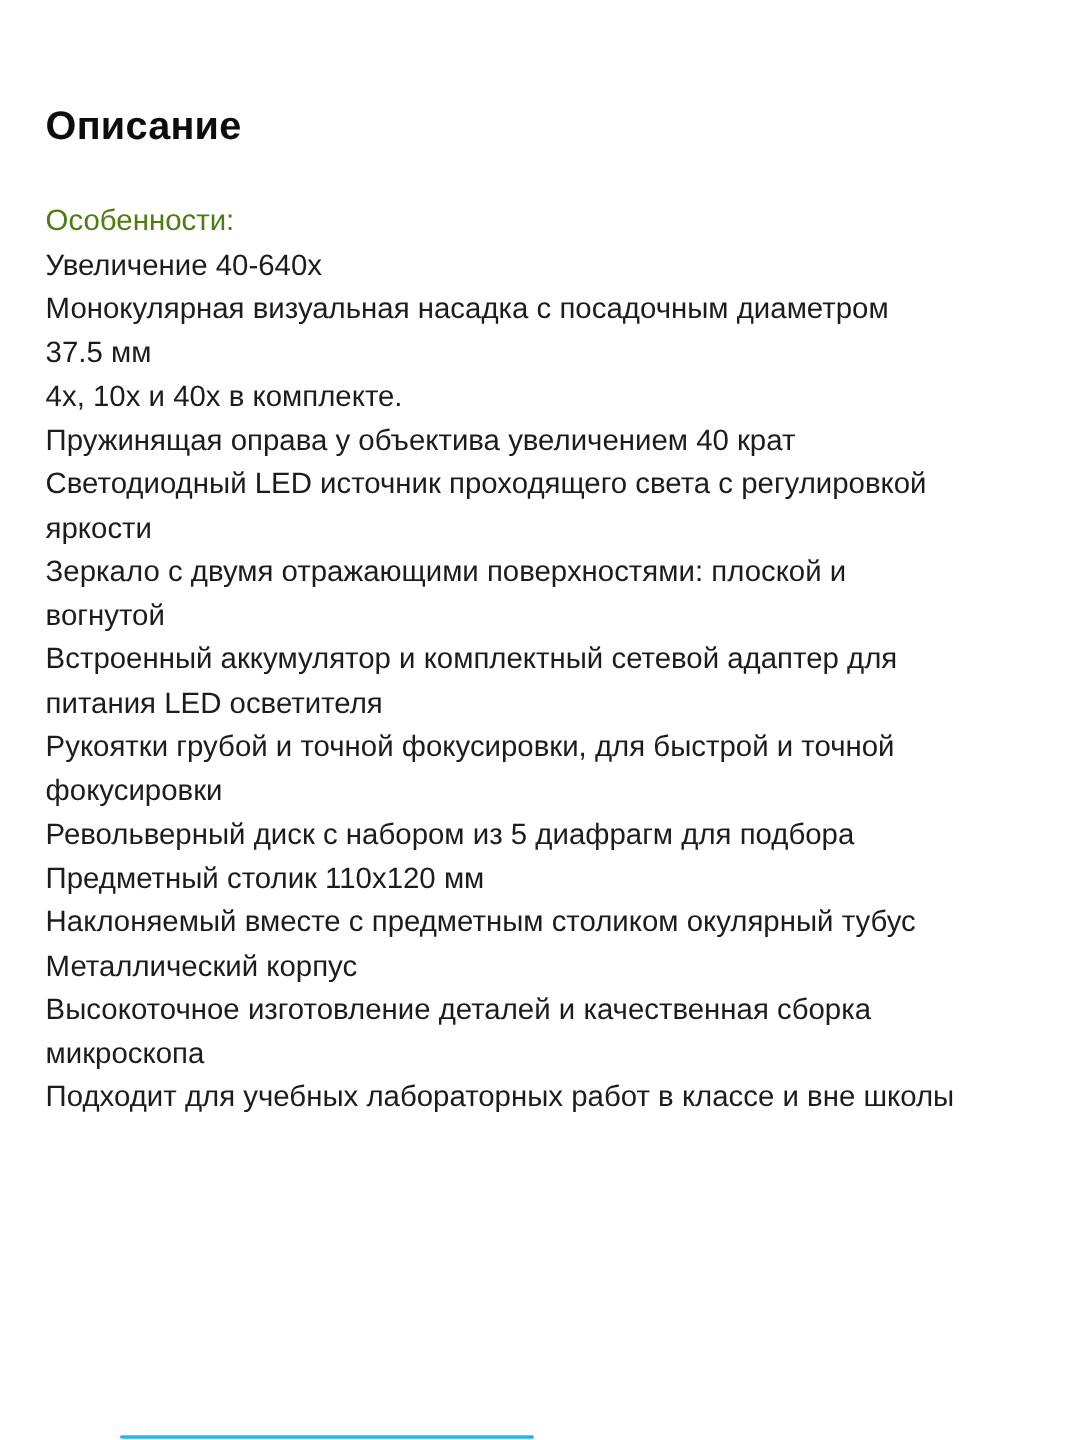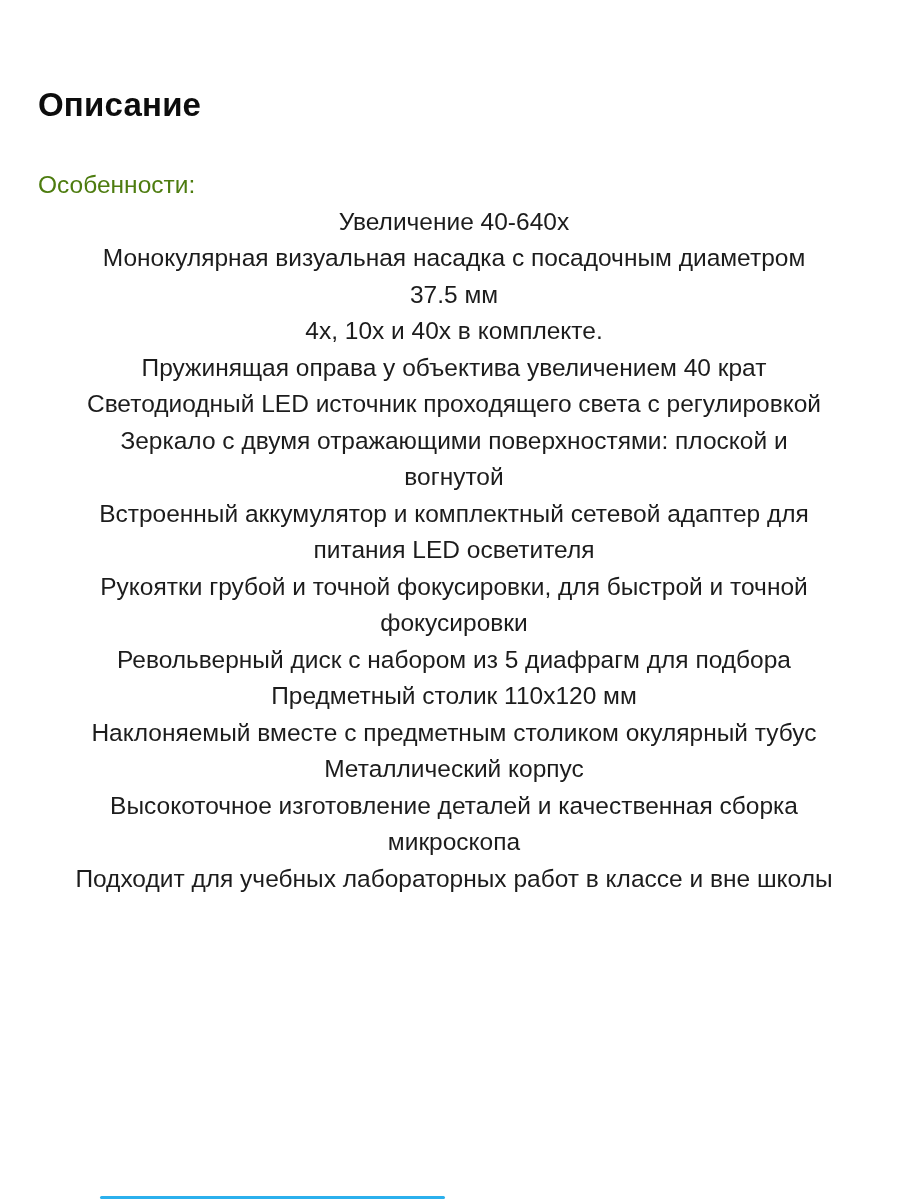--- a/index.html
+++ b/index.html
@@ -31,21 +31,20 @@
     font-size: 24.5px;
     line-height: 36.5px;
     color: #1c1c1c;
   }
   .features-heading {
     font-weight: 400;
     color: #4d7c0f;
   }
   .feature-line {
     white-space: nowrap;
-    text-align: center;
   }
   .bottom-accent-line {
     position: absolute;
     left: 100px;
     top: 1196px;
     width: 345px;
     height: 3px;
     border-radius: 2px;
     background: #2bb0ed;
   }
@@ -59,20 +58,21 @@
 
   <div class="features-block">
     <div class="features-heading">Особенности:</div>
     <div>
         <div class="feature-line">Увеличение 40-640x</div>
         <div class="feature-line">Монокулярная визуальная насадка с посадочным диаметром</div>
         <div class="feature-line">37.5 мм</div>
         <div class="feature-line">4х, 10х и 40х в комплекте.</div>
         <div class="feature-line">Пружинящая оправа у объектива увеличением 40 крат</div>
         <div class="feature-line">Светодиодный LED источник проходящего света с регулировкой</div>
+        <div class="feature-line">яркости</div>
         <div class="feature-line">Зеркало с двумя отражающими поверхностями: плоской и</div>
         <div class="feature-line">вогнутой</div>
         <div class="feature-line">Встроенный аккумулятор и комплектный сетевой адаптер для</div>
         <div class="feature-line">питания LED осветителя</div>
         <div class="feature-line">Рукоятки грубой и точной фокусировки, для быстрой и точной</div>
         <div class="feature-line">фокусировки</div>
         <div class="feature-line">Револьверный диск с набором из 5 диафрагм для подбора</div>
         <div class="feature-line">Предметный столик 110х120 мм</div>
         <div class="feature-line">Наклоняемый вместе с предметным столиком окулярный тубус</div>
         <div class="feature-line">Металлический корпус</div>

